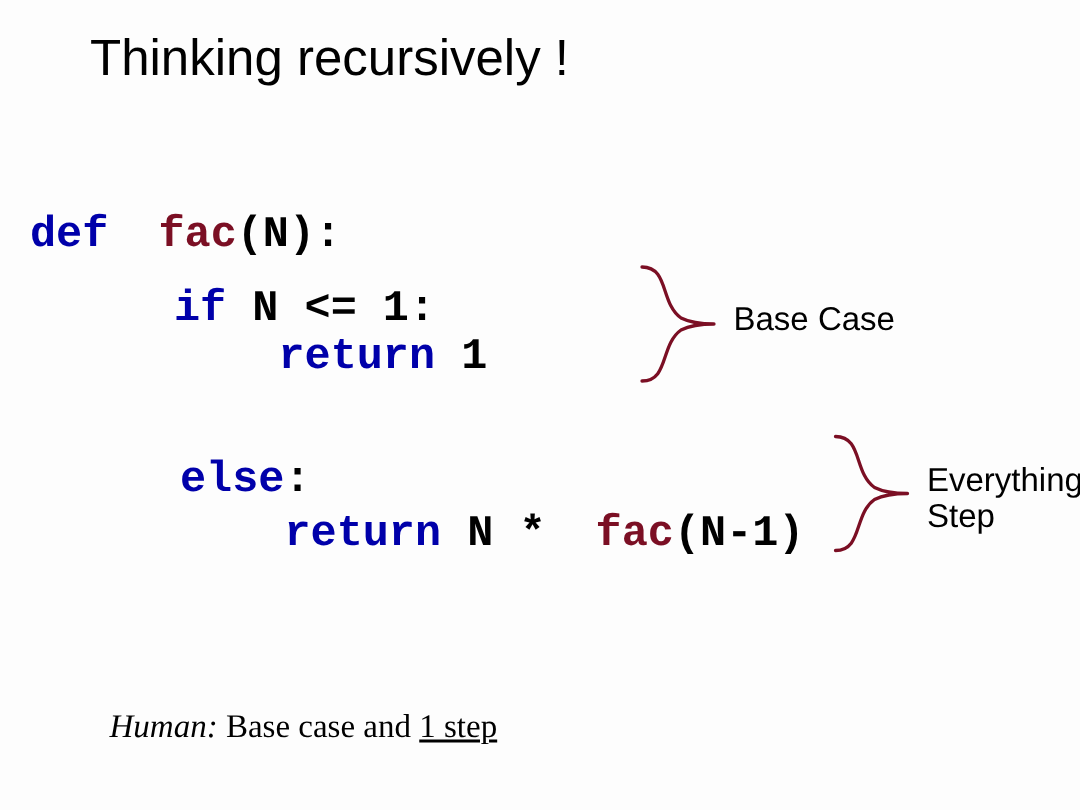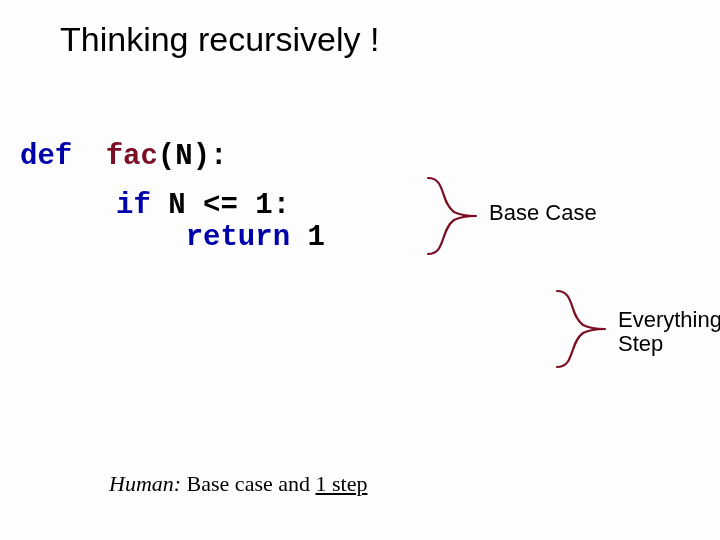--- a/index.html
+++ b/index.html
@@ -37,21 +37,21 @@
   .baseblock { left: 116px; top: 190px; line-height: 32px; }
   .elseblock { left: 120px; top: 302px; line-height: 36px; }
 
   .anno { font-family: Liberation Sans, sans-serif; font-size: 22px; color: #000; position: absolute; }
   .anno-base { left: 489px; top: 200px; }
   .anno-rec  { left: 618px; top: 308px; line-height: 24px; }
 
   .bottom { position: absolute; top: 471px; font-size: 22px; }
   .human-line { left: 73px; }
   .computer-line { left: 403px; }
-  .ital { font-style: italic; margin-left: 36px; }
+  .ital { font-style: italic; }
   .ul   { text-decoration: underline; margin-top: 19px; }
 
   
   .brace {
     position: absolute;
     stroke: #7b0f24;
     stroke-width: 2.2;
     fill: none;
     stroke-linecap: round;
   }
@@ -69,20 +69,22 @@
 
 <div class="slide">
 
   <div class="title">Thinking recursively !</div>
 
   <div class="code defline"><span class="kw">def</span><span class="pl"> </span><span class="fn">fac</span><span class="pl">(N):</span></div>
 
   <div class="code baseblock"><span class="kw">if</span><span class="pl"> N &lt;= 1:</span>
     <span class="kw">return</span><span class="pl"> 1</span></div>
 
+  <div class="code elseblock"><span class="kw">else</span><span class="pl">:</span>
+    <span class="kw">return</span><span class="pl"> N * </span><span class="fn">fac</span><span class="pl">(N-1)</span></div>
 
   <svg class="brace brace-base" viewBox="0 0 56 88">
     <path d="M4 6 C 24 6, 18 30, 28 44 C 18 58, 24 82, 4 82
              M52 44 C 36 44, 40 30, 28 44 C 40 58, 36 44, 52 44" style="display:none"></path>
     <path d="M4 6 C 22 6, 16 30, 30 40 C 34 42, 40 44, 52 44
              M4 82 C 22 82, 16 58, 30 48 C 34 46, 40 44, 52 44"></path>
   </svg>
   <div class="anno anno-base">Base Case</div>
 
   <svg class="brace brace-rec" viewBox="0 0 56 88">

